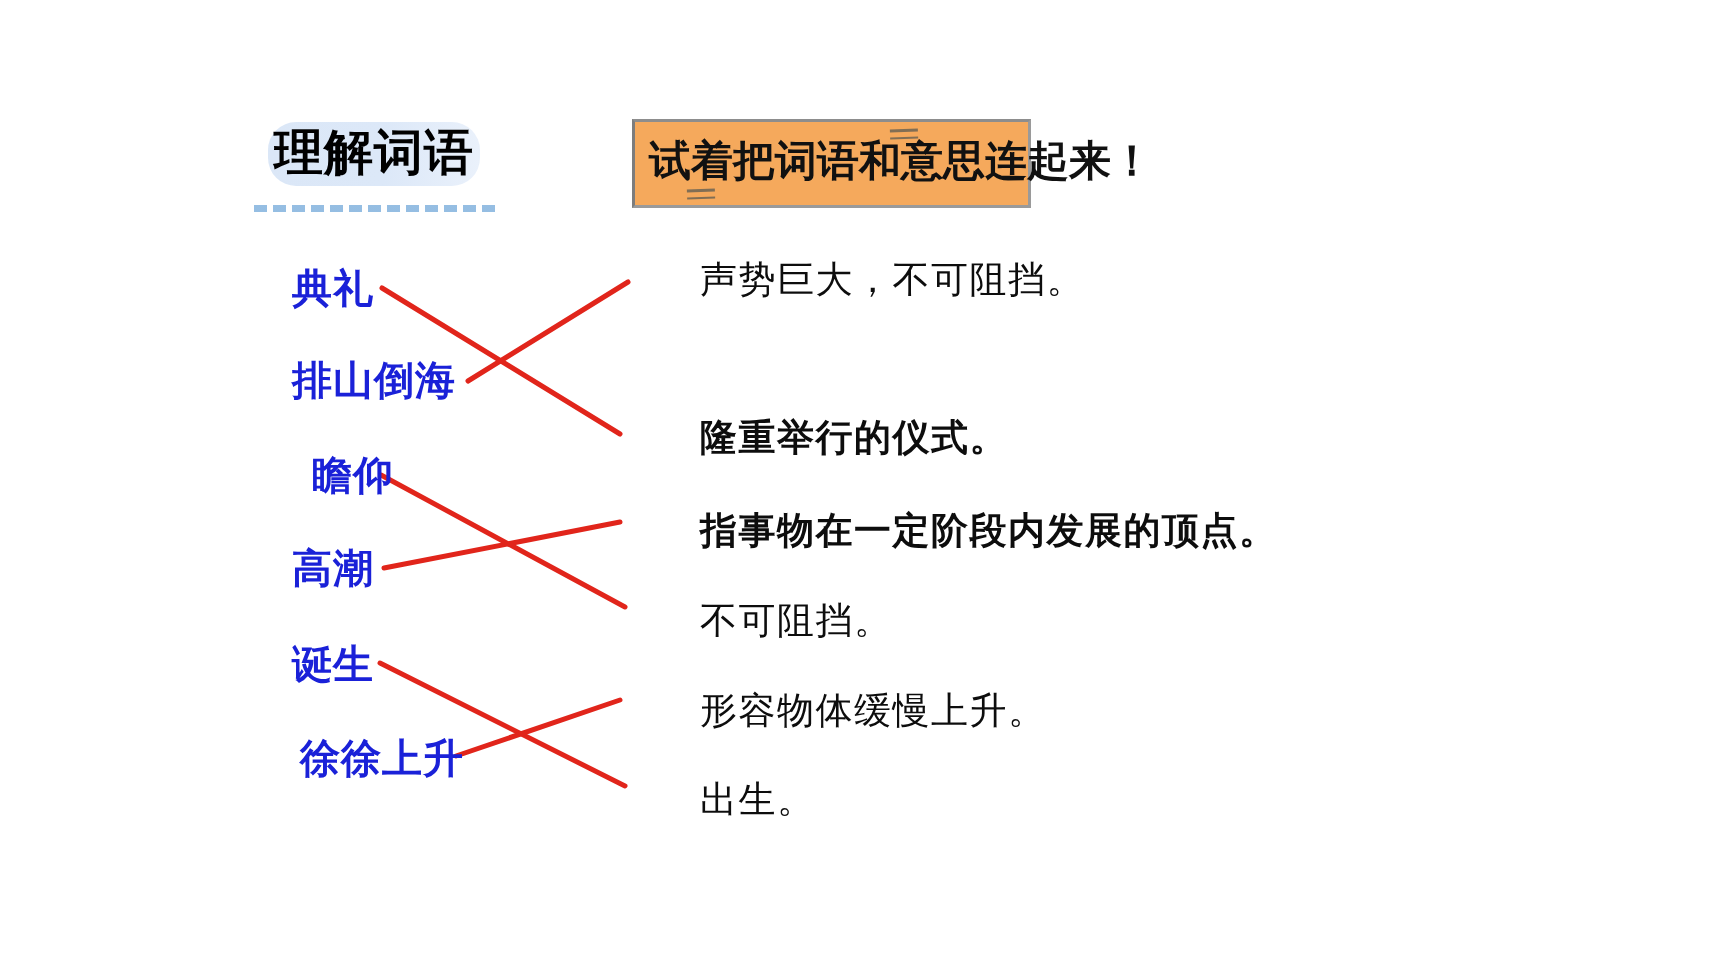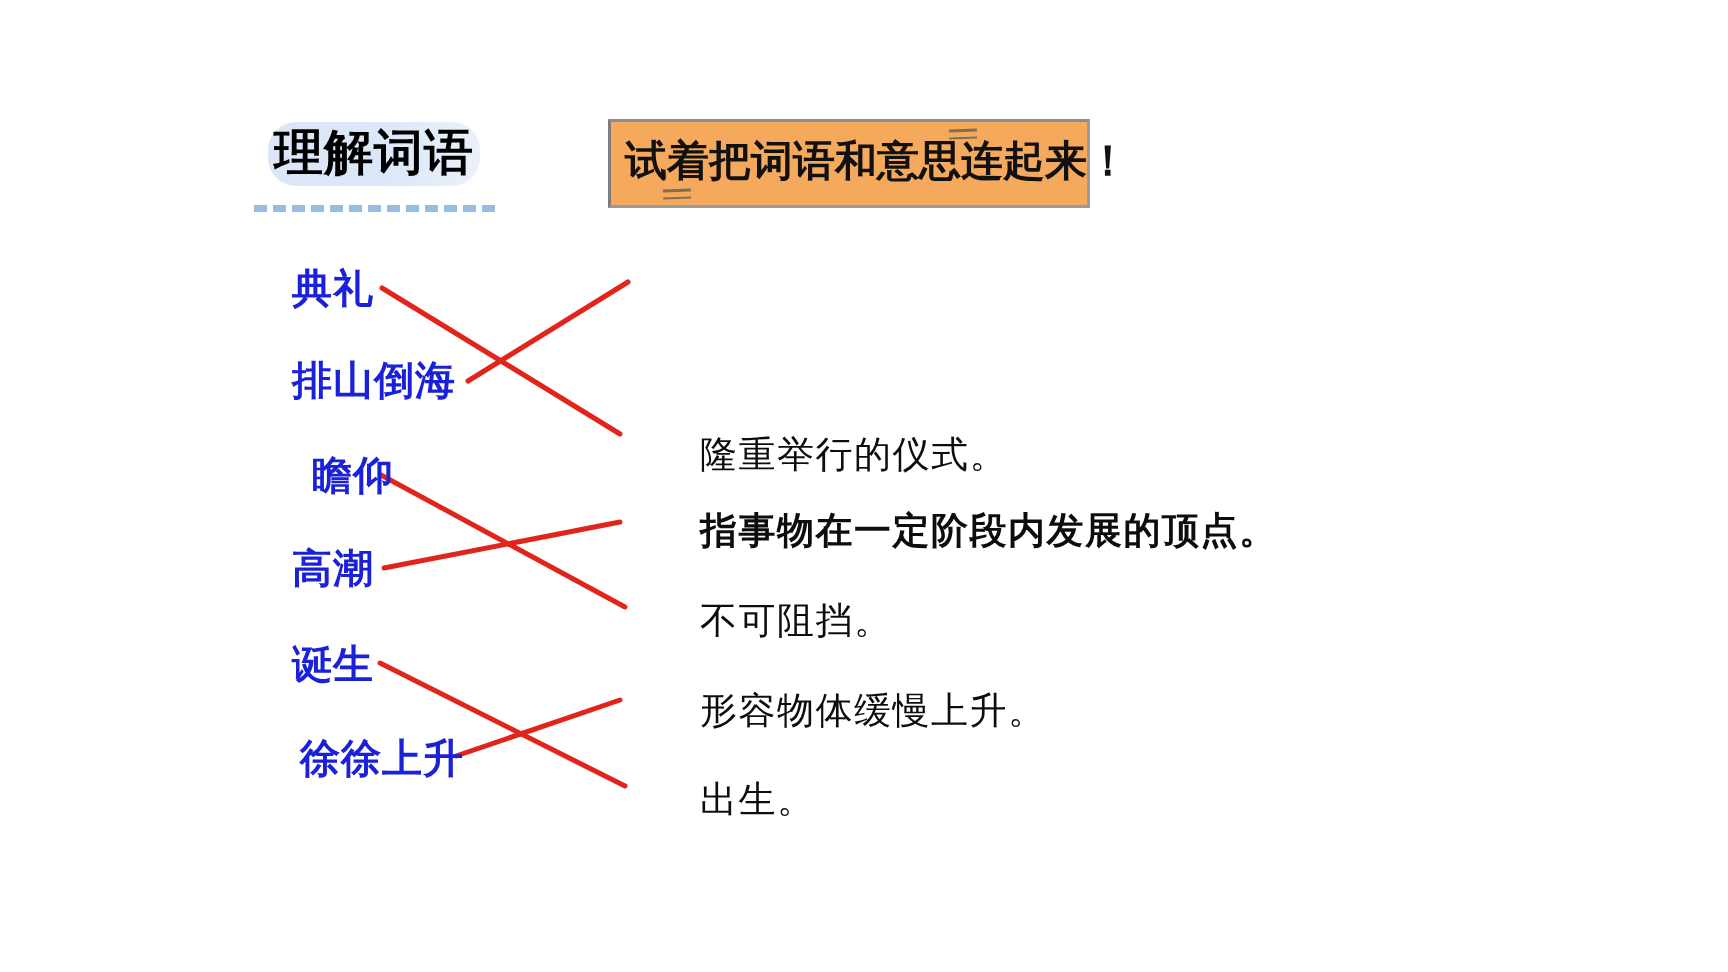--- a/index.html
+++ b/index.html
@@ -52,23 +52,23 @@
     background-image: repeating-linear-gradient(
         to right,
         #8cb8e0 0px, #8cb8e0 13px,
         rgba(255,255,255,0) 13px, rgba(255,255,255,0) 19px);
     opacity: 0.92;
   }
 
   
   #callout {
     position: absolute;
-    left: 608px;
+    left: 632px;
     top: 119px;
-    width: 482px;
+    width: 399px;
     height: 89px;
     background: #f5a95c;
     border: 3px solid #9a9a9a;
     border-top-color: #8d8d8d;
     border-left-color: #7d7d7d;
     box-sizing: border-box;
     text-align: right;
   }
   #callout-text {
     position: absolute;
@@ -164,21 +164,21 @@
 
   <div id="word-layer">
       <div class="word" style="left: 292px; top: 272px;">典礼</div>
       <div class="word" style="left: 292px; top: 364px; text-align: center;">排山倒海</div>
       <div class="word" style="left: 304px; top: 459px; margin-left: 8px;">瞻仰</div>
       <div class="word" style="left: 292px; top: 552px;">高潮</div>
       <div class="word" style="left: 292px; top: 648px;">诞生</div>
       <div class="word" style="left: 300px; top: 742px;">徐徐上升</div>
     </div>
   <div id="definition-layer">
-      <div class="definition" style="top: 253px;"></div>
-      <div class="definition" style="top: 428px;"><span>隆重举行的仪式。</span></div>
+      <div class="definition" style="top: 253px;"><span class="line2">声势巨大，不可阻挡。</span></div>
+      <div class="definition" style="top: 410px; font-weight: bold;"><span>隆重举行的仪式。</span></div>
       <div class="definition" style="top: 503px; font-weight: bold;"><span>指事物在一定阶段内发展的顶点。</span></div>
       <div class="definition" style="top: 594px;"><span>不可阻挡。</span></div>
       <div class="definition" style="top: 684px; text-align: center;"><span>形容物体缓慢上升。</span></div>
       <div class="definition" style="top: 773px;"><span>出生。</span></div>
     </div>
 
 </div>
 
 </body></html>

